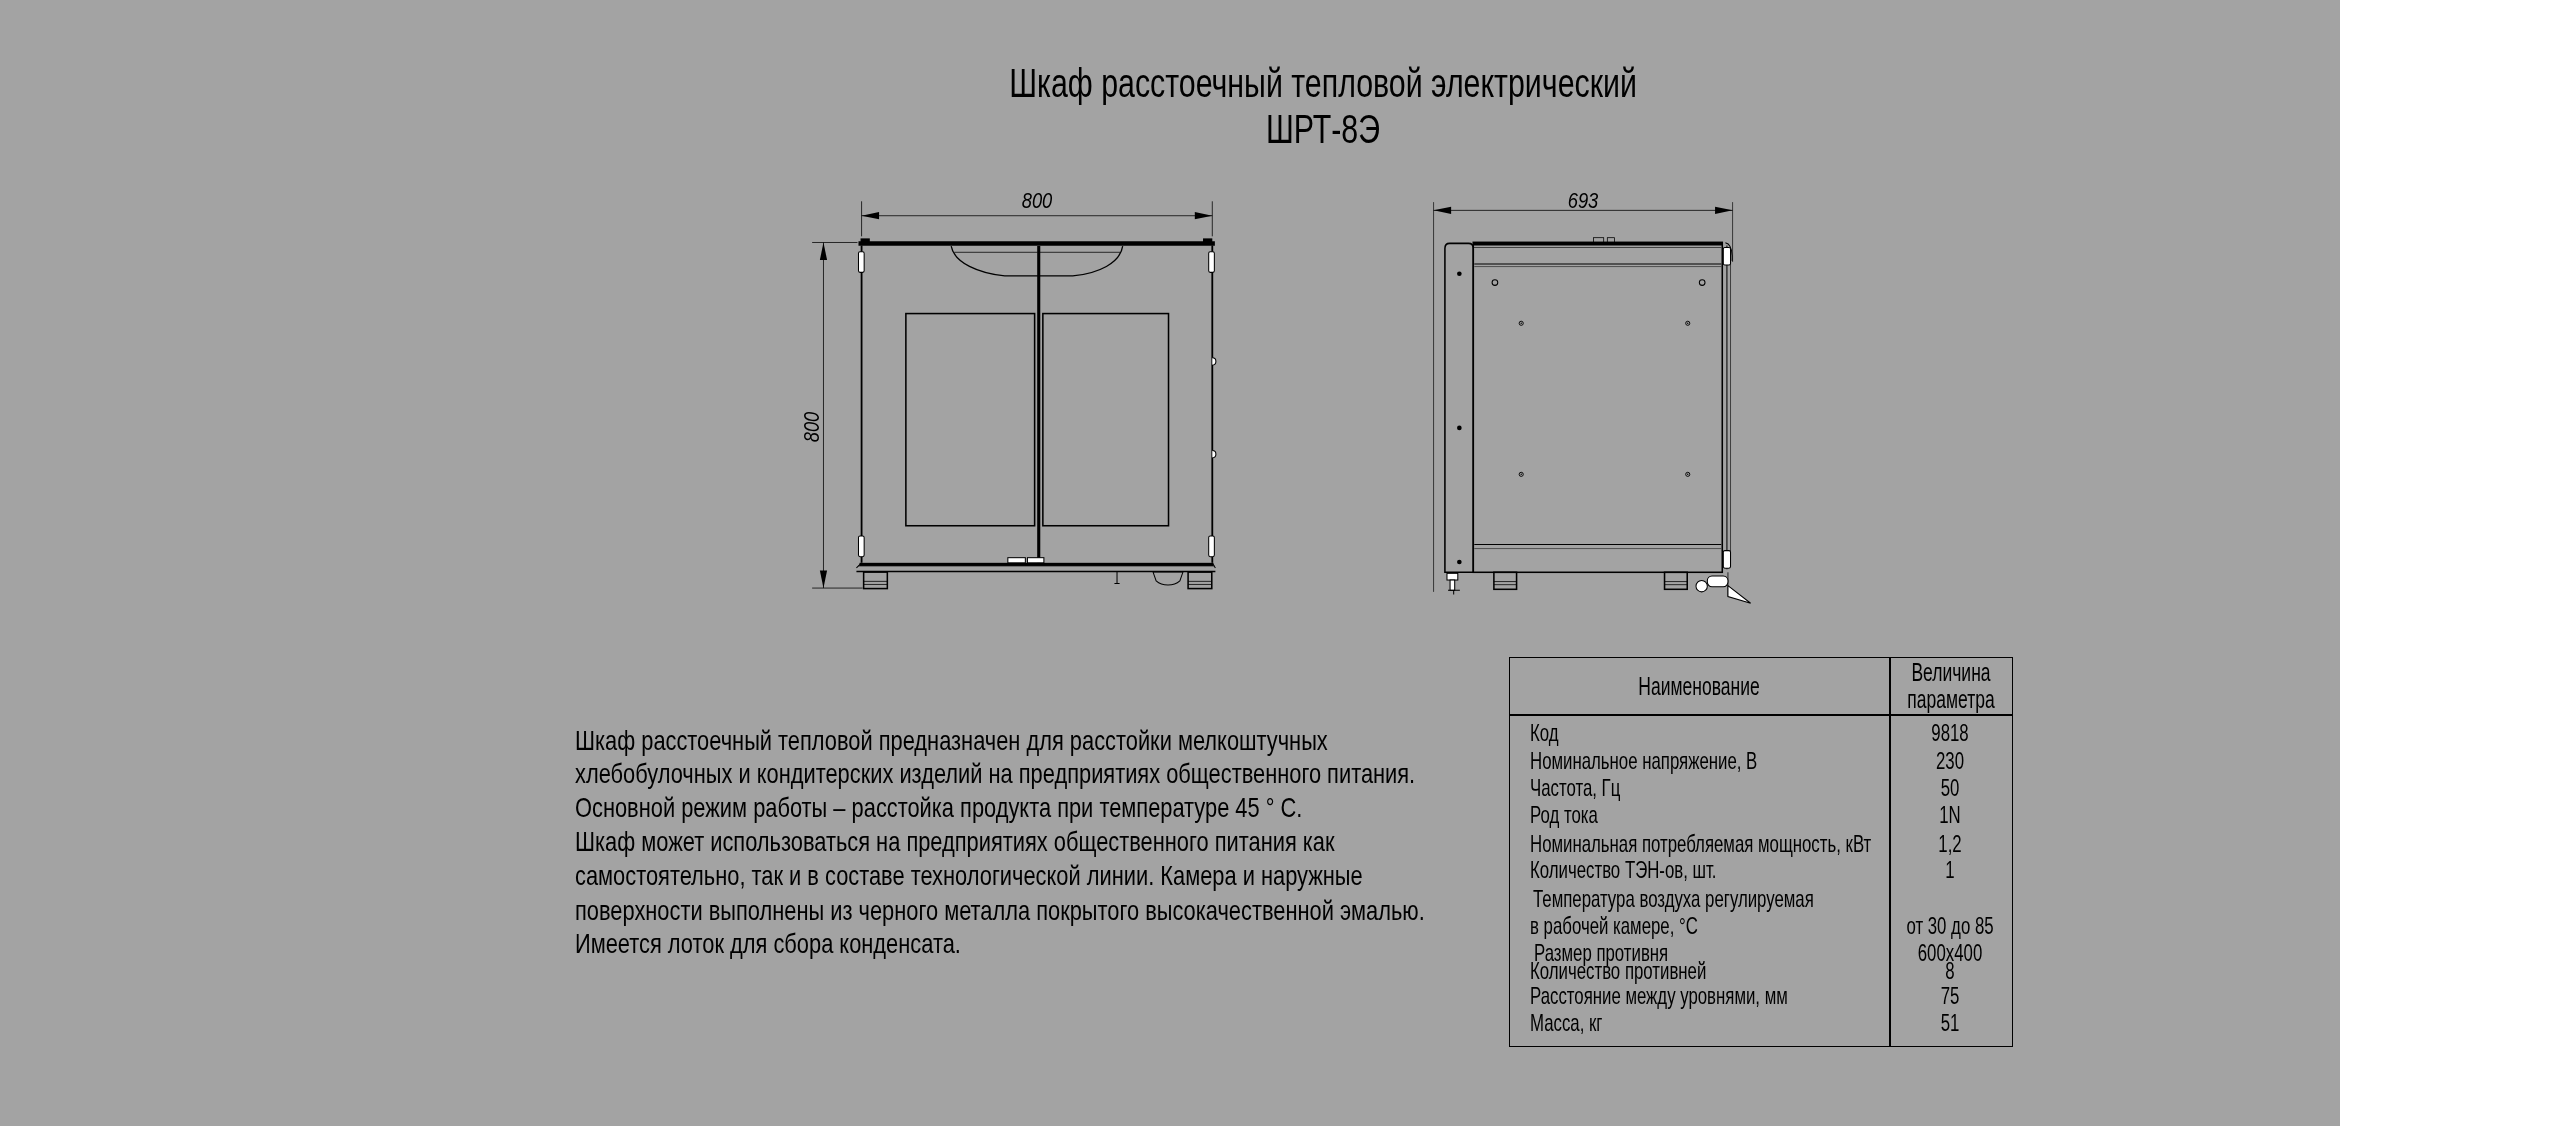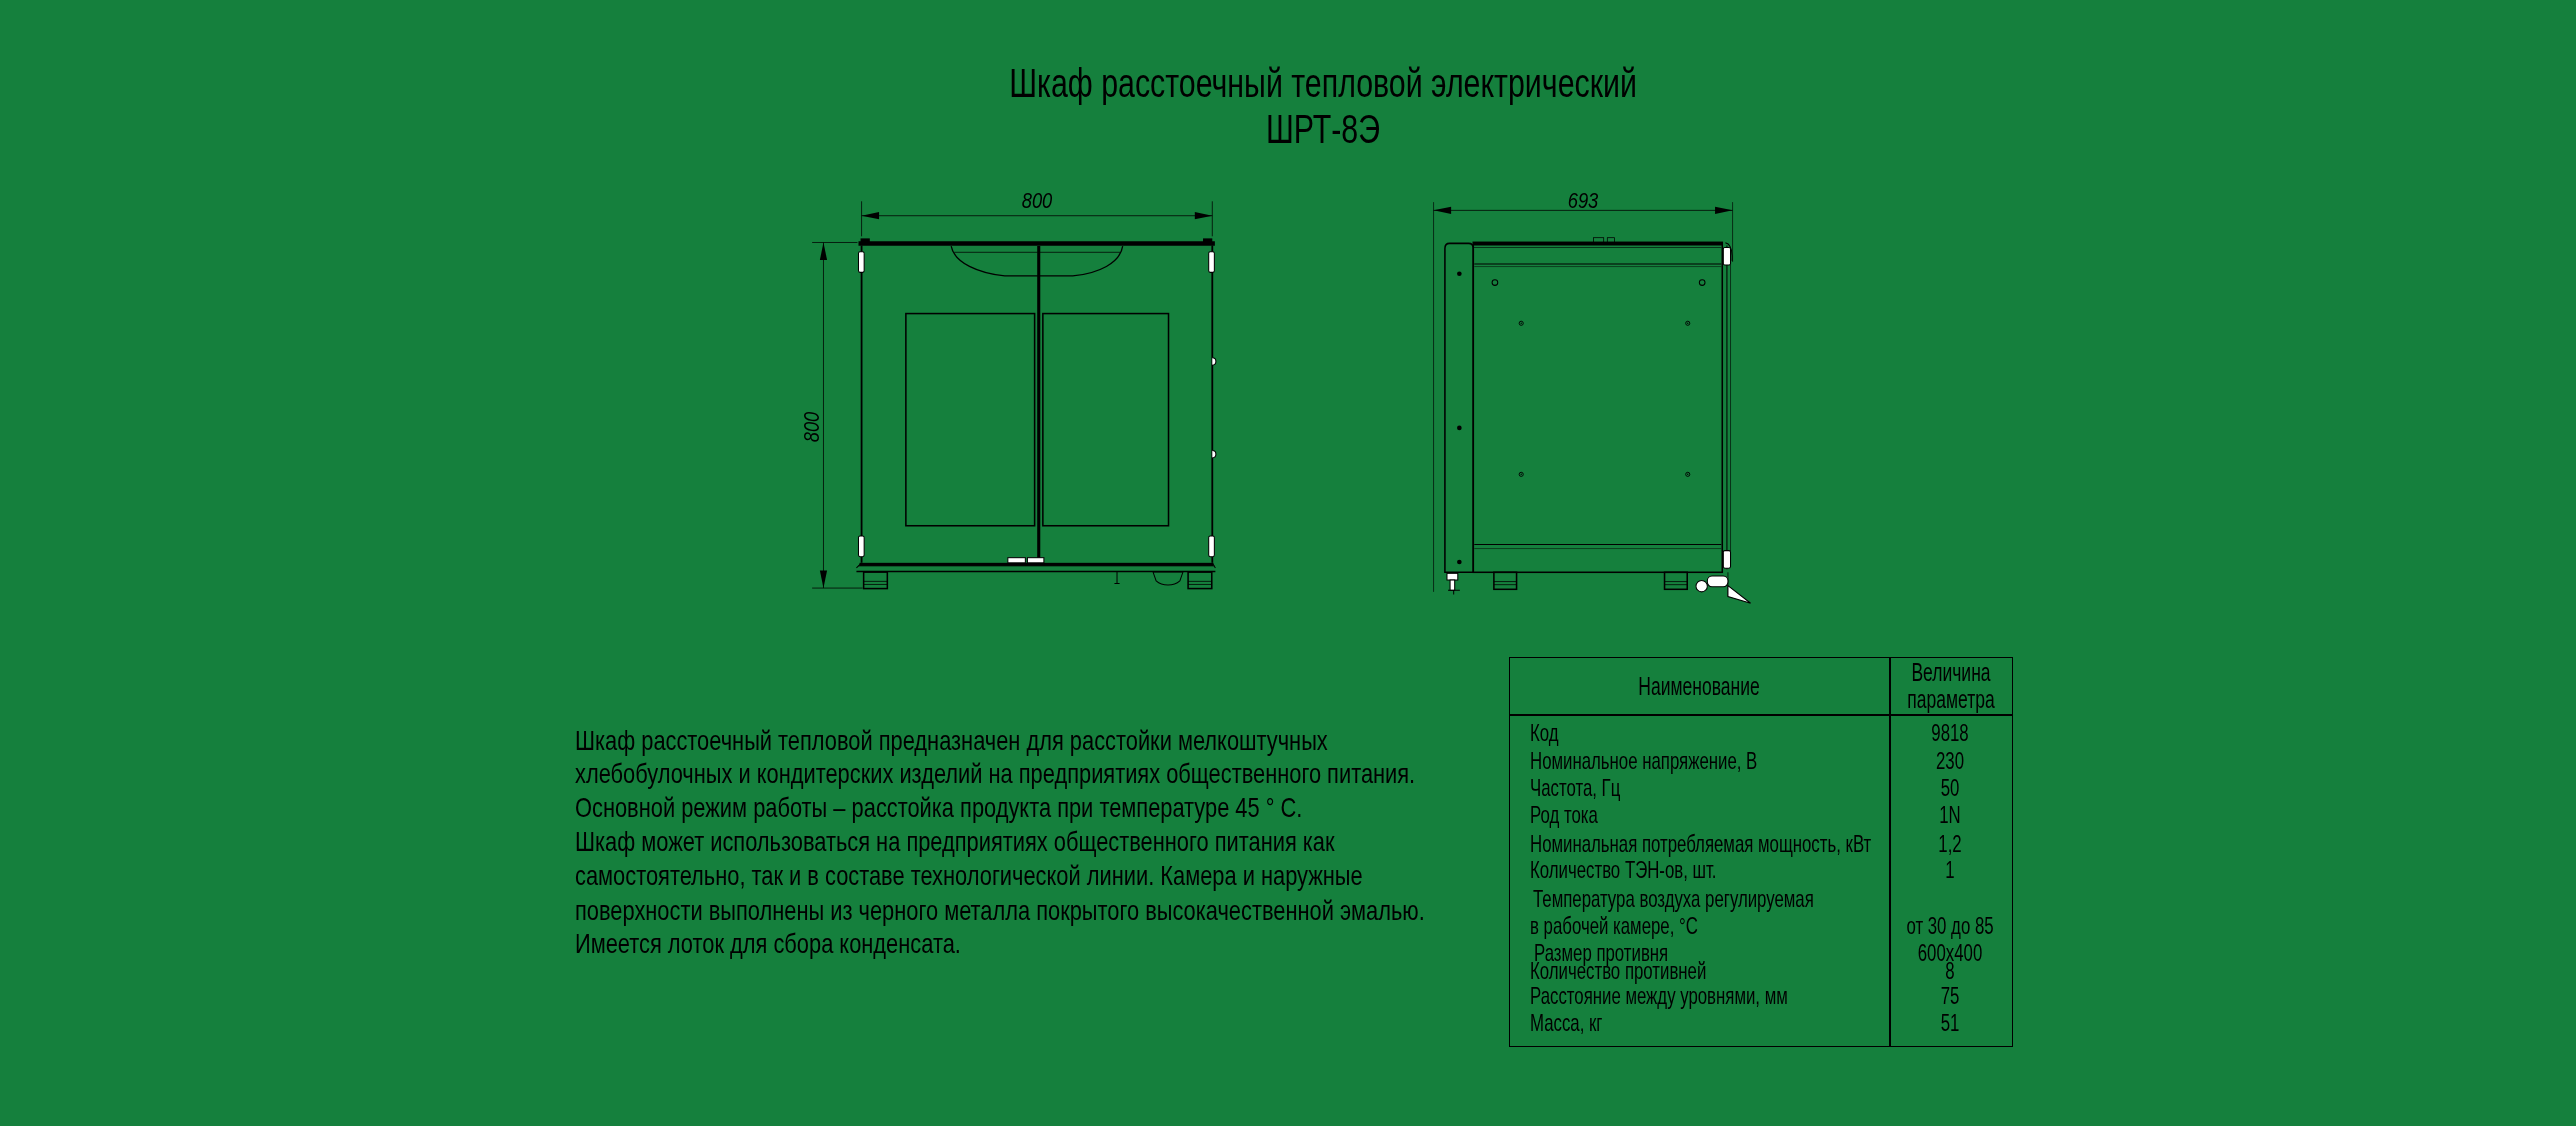--- a/index.html
+++ b/index.html
@@ -1,16 +1,16 @@
 <!DOCTYPE html>
 <html style="font-size:8.2px"><head>
 <meta charset="utf-8">
 <style>
   html,body{margin:0;padding:0;background:#fff;}
-  #canvas{position:relative;width:2576px;height:1126px;background:#15803d;overflow:hidden;
+  #canvas{position:relative;width:2340px;height:1126px;background:#a3a3a3;overflow:hidden;
           font-family:"Liberation Sans",sans-serif;color:#000;}
   .t{position:absolute;white-space:nowrap;line-height:1;color:#000;}
   .title-line{font-size:41px;transform:translateX(-50%) scaleX(0.74);}
   .desc-line{font-size:28px;transform-origin:0 0;transform:scaleX(0.78);}
   .dim-num{font-size:21.6px;font-style:italic;transform:translateX(-50%) scaleX(0.85);}
   .dim-num-v{font-size:21.6px;font-style:italic;transform:translate(-50%,-50%) rotate(-90deg) scaleX(0.85);}
   .tbl-name{font-size:24px;transform-origin:0 0;transform:scaleX(0.70);}
   .tbl-val{font-size:24px;transform:translateX(-50%) scaleX(0.70);}
   .tbl-head{font-size:25px;transform:translateX(-50%) scaleX(0.70);}
   .frame{position:absolute;border:1.5px solid #000;}

